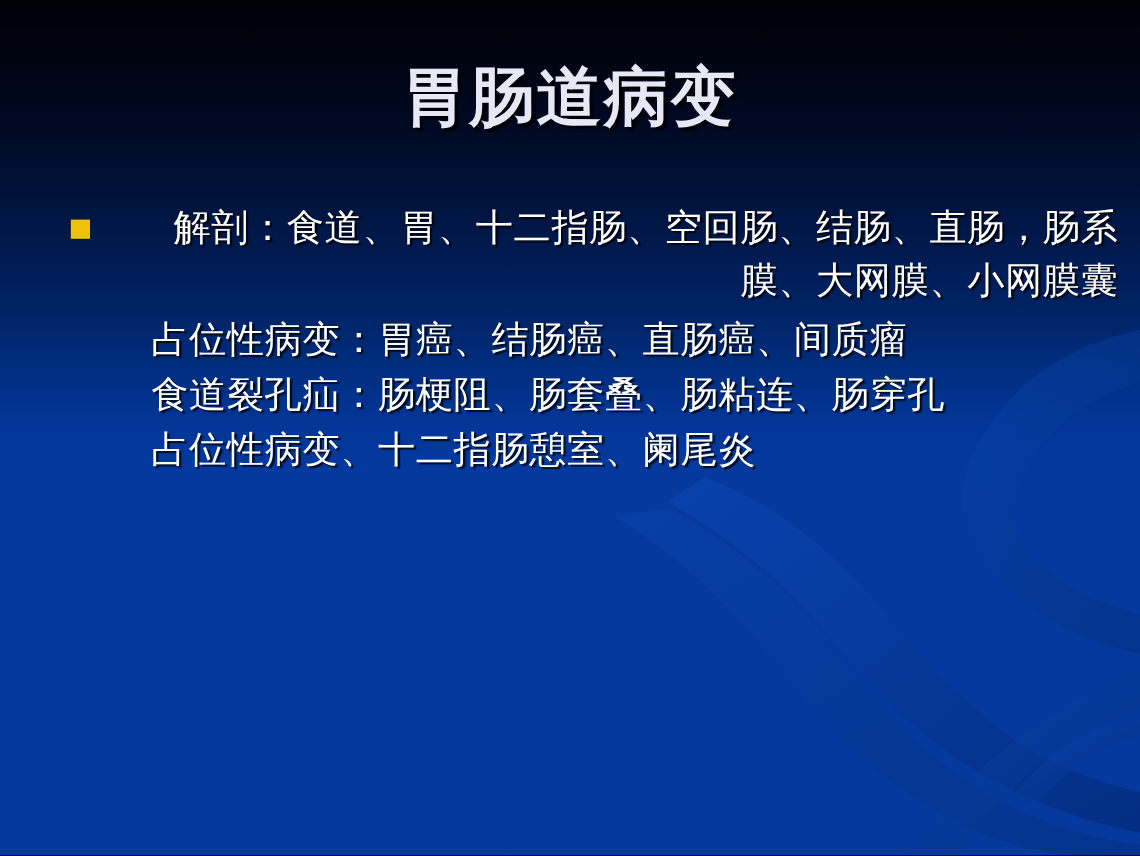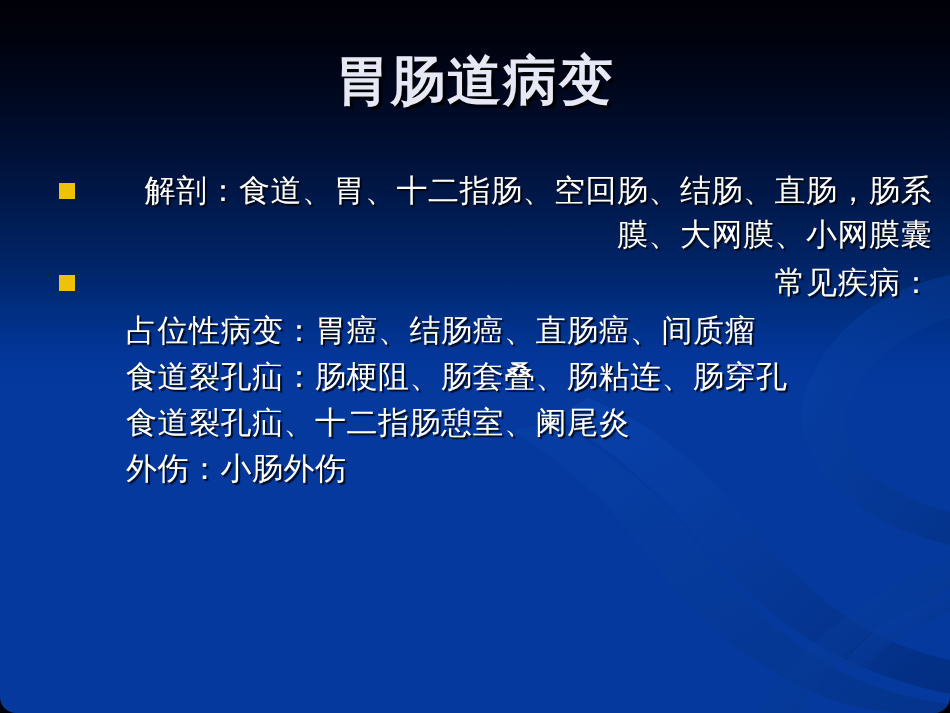--- a/index.html
+++ b/index.html
@@ -25,21 +25,20 @@
         #000007   0%,
         #00030f   6%,
         #00081f   13%,
         #001035   21%,
         #001a4e   29%,
         #002467   37%,
         #002f83   44%,
         #023596   49%,
         #05399e   54%,
         #05399e  100%);
-    border-radius:16px;
   }
 
   
   #deco {
     position:absolute;
     left:0; top:0;
     width:950px; height:713px;
     pointer-events:none;
   }
 
@@ -153,35 +152,28 @@
     <span id="title-text">胃肠道病变</span>
   </div>
 
   <div id="body-block">
 
     <div class="bullet-row">
       <span class="bullet-marker"></span>
       <span class="bullet-text">解剖：食道、胃、十二指肠、空回肠、结肠、直肠，肠系膜、大网膜、小网膜囊</span>
     </div>
 
-    <div class="bullet-row">
-      <span class="bullet-marker"></span>
-      <span class="bullet-text">常见疾病：</span>
-    </div>
 
     <div class="sub-row">
       <span class="sub-text">占位性病变：胃癌、结肠癌、直肠癌、间质瘤</span>
     </div>
 
     <div class="sub-row">
       <span class="sub-text">食道裂孔疝：肠梗阻、肠套叠、肠粘连、肠穿孔</span>
     </div>
 
     <div class="sub-row">
-      <span class="sub-text">食道裂孔疝、十二指肠憩室、阑尾炎</span>
+      <span class="sub-text">占位性病变、十二指肠憩室、阑尾炎</span>
     </div>
 
-    <div class="sub-row">
-      <span class="sub-text">外伤：小肠外伤</span>
-    </div>
 
   </div>
 </div>
 
 </body></html>

